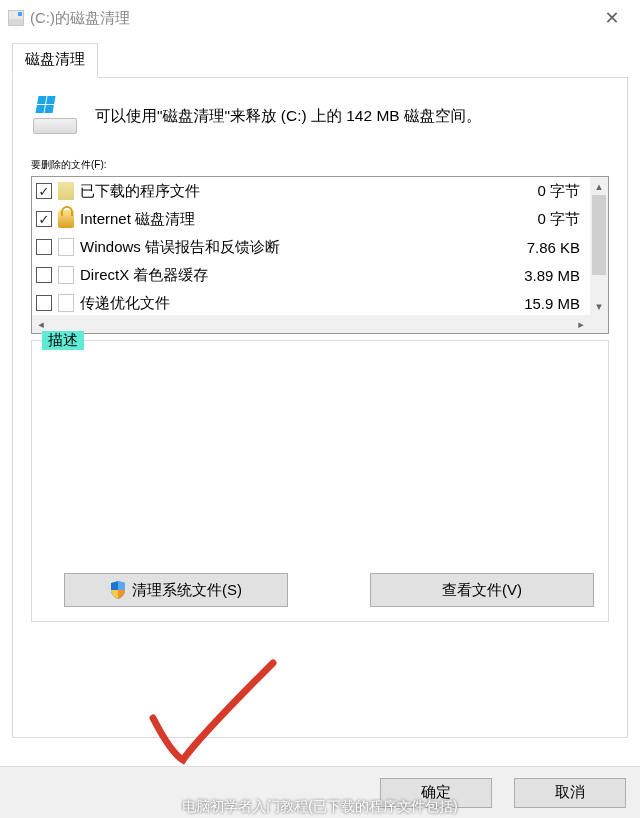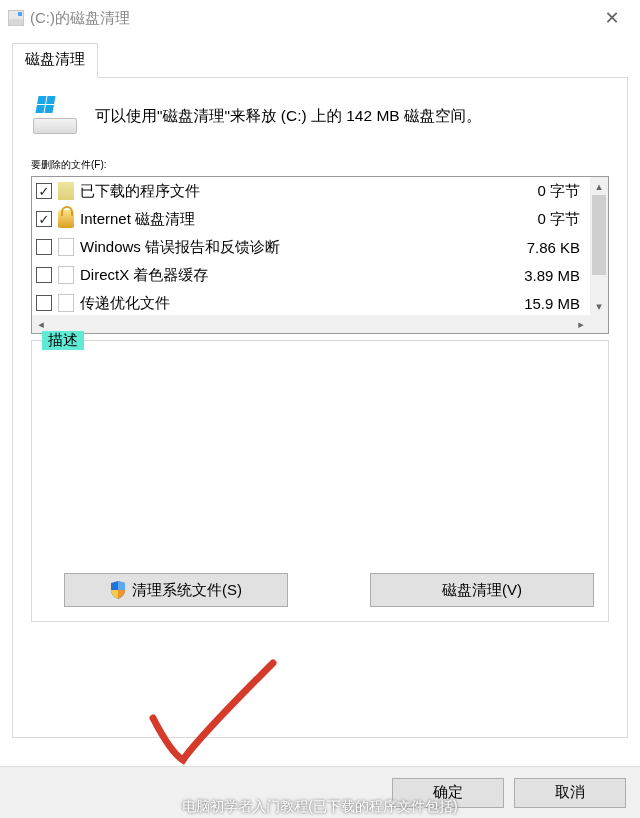--- a/index.html
+++ b/index.html
@@ -154,21 +154,21 @@
     display:flex; align-items:center; justify-content:center; gap:6px;
     font-size:15px; cursor:pointer;
   }
   .shield {
     width:16px; height:18px; display:inline-block;
   }
   .shield svg{ width:16px; height:18px;}
   .bottom-bar {
     position:absolute; left:0; right:0; bottom:0;
     height:52px; background:#f0f0f0; border-top:1px solid #ddd;
-    display:flex; justify-content:flex-end; align-items:center; gap:10px;
+    display:flex; justify-content:flex-end; align-items:center; gap:22px;
     padding-right:14px;
   }
   .bottom-bar .winbtn{ width:112px; height:30px;}
   .annotation {
     position:absolute; pointer-events:none;
     left:130px; top:580px;
   }
   .annotation svg{ overflow:visible;}
   .caption {
     position:absolute; bottom:2px; left:0; right:0;
@@ -263,21 +263,21 @@
             <svg viewBox="0 0 16 18">
                 <path d="M8 0 L15 2 V9 C15 13 12 16.5 8 18 C4 16.5 1 13 1 9 V2 Z" fill="#1e73d6"></path>
                 <path d="M8 0 L15 2 V9 L8 9 Z" fill="#5aa9f0"></path>
                 <path d="M1 9 L8 9 V18 C4 16.5 1 13 1 9 Z" fill="#f7c948"></path>
                 <path d="M8 9 L15 9 C15 13 12 16.5 8 18 Z" fill="#f0952b"></path>
               </svg>
           </span>
           <span>清理系统文件(S)</span>
         </div>
         <div class="winbtn">
-          <span>磁盘清理(V)</span>
+          <span>查看文件(V)</span>
         </div>
       </div>
     </div>
 
     <div class="annotation">
       <svg width="150" height="120">
           <path d="M 10 60 Q 28 95 40 102 Q 55 80 130 5" stroke="#d63a2a" stroke-width="7" fill="none" stroke-linecap="round"></path>
         </svg>
     </div>
 

